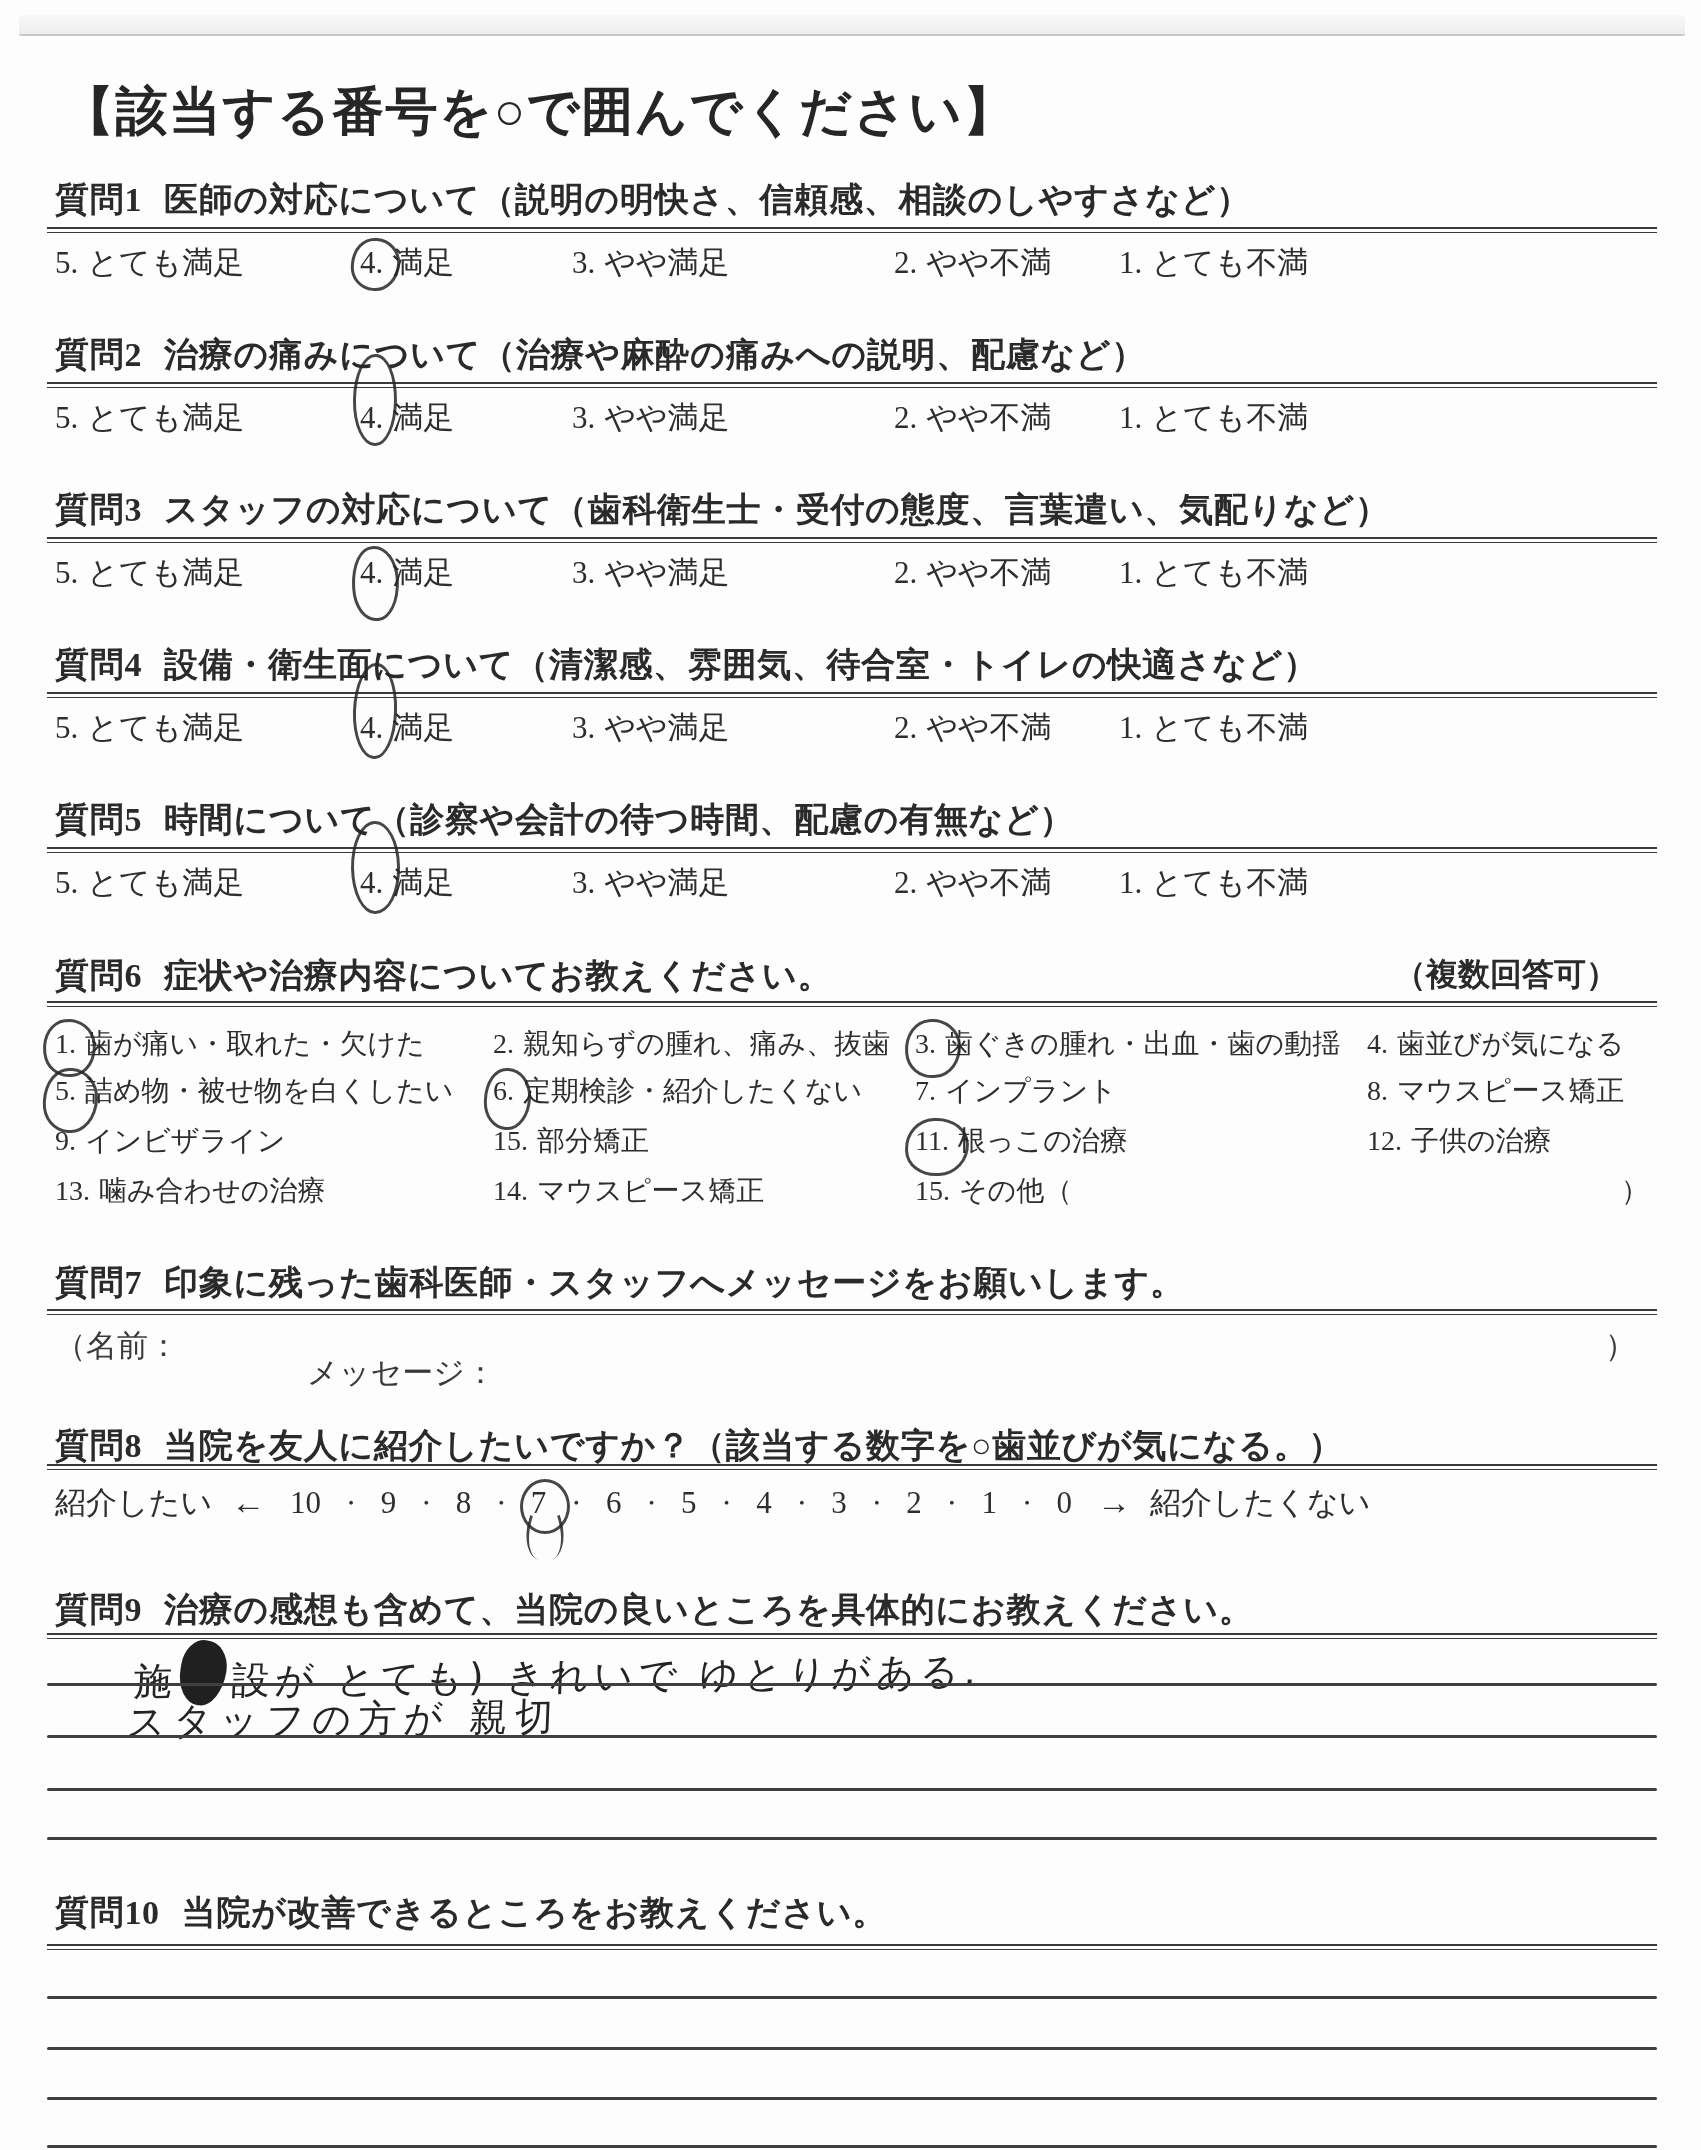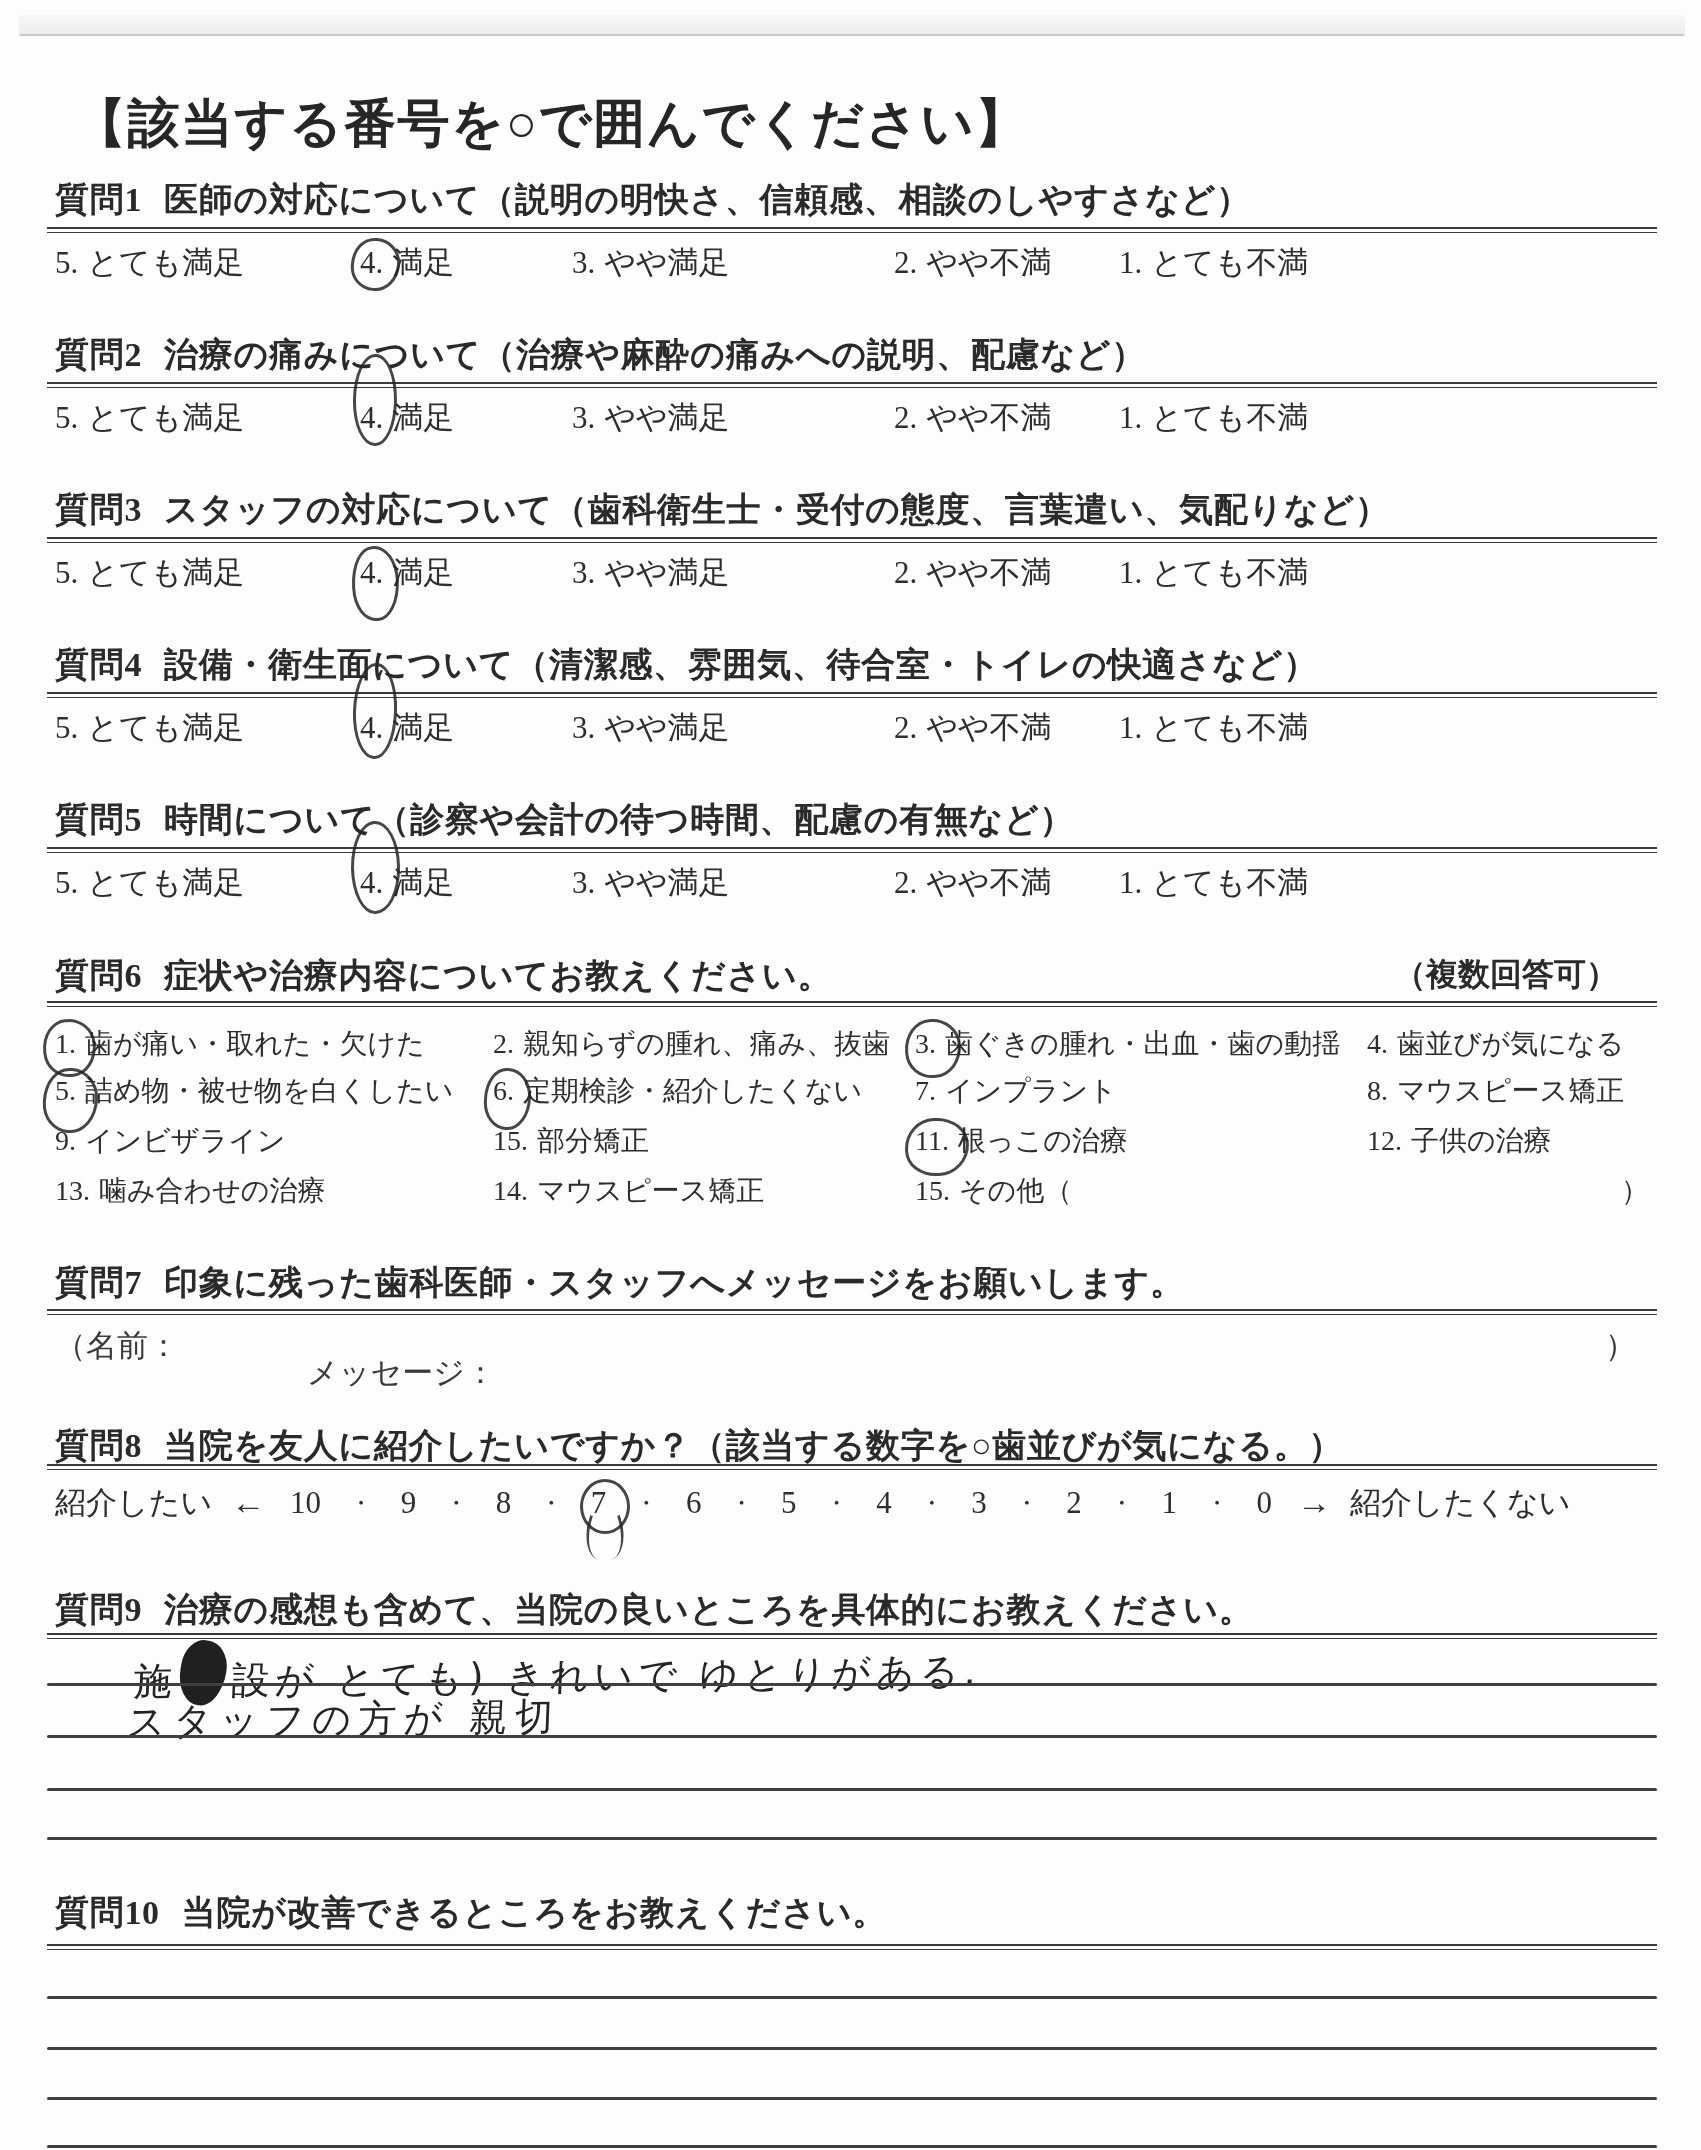--- a/index.html
+++ b/index.html
@@ -5,21 +5,21 @@
   html,body{margin:0;padding:0;background:#e8e8e8;}
   .page{
     position:relative;width:1701px;height:2151px;margin:0 auto;
     background:#fdfdfd;overflow:hidden;
     font-family:"Liberation Serif","DejaVu Serif",serif;
     color:#2e2e2e;
   }
   
   .scan-edge{position:absolute;top:14.8px;left:19px;right:16px;height:19px;
     background:linear-gradient(#f7f7f8,#ededee);border-bottom:2.2px solid #c9c9cb;border-radius:2.2px;}
-  .title{position:absolute;left:62px;top:77px;margin:12px;font-size:52px;font-weight:600;
+  .title{position:absolute;left:62px;top:77px;margin:0;font-size:52px;font-weight:600;
     letter-spacing:1.5px;white-space:nowrap;color:#262626;}
   section.q{position:absolute;left:0;width:100%;}
   .q-head{position:absolute;left:55px;top:0;margin:0;font-size:34px;font-weight:600;
     letter-spacing:0.7px;white-space:nowrap;color:#2a2a2a;}
   .q-no{margin-right:22px;}
   .note{position:absolute;right:83px;top:0;font-size:32px;font-weight:600;color:#2a2a2a;}
   .rule{position:absolute;left:47px;right:44px;height:3px;
     border-top:2.2px solid #3a3a3a;border-bottom:1.5px solid #3a3a3a;}
   .ansline{position:absolute;left:47px;right:44px;height:3px;background:#3f3f3f;border-radius:1.5px;}
   
@@ -53,21 +53,21 @@
   .r-q8::after{content:"";position:absolute;right:1.5px;top:35px;width:17.7px;height:41px;
     border-right:3px solid rgba(38,38,38,.85);border-bottom-right-radius:100% 90%;transform:rotate(-16deg);}
   
   .nmrow{position:absolute;left:55px;right:65px;font-size:31px;color:#3a3a3a;}
   .nm-msg{position:absolute;left:252px;margin-top:27px;}
   .nm-close{position:absolute;right:0;}
   
   .scale-row{position:absolute;left:55px;top:0;display:flex;align-items:center;
     font-size:31px;white-space:nowrap;}
   .s-arrow{margin:0 19px;font-size:34px;}
-  .s-nums{display:flex;align-items:center;gap:28px;margin:0 5.9px;}
+  .s-nums{display:flex;align-items:center;gap:18px;margin:0 5.9px;}
   .s-dot{font-size:23.6px;color:#333;}
   
   .hw{position:absolute;font-family:"DejaVu Sans","Liberation Sans",sans-serif;
     color:#242424;font-size:38px;letter-spacing:5.2px;white-space:nowrap;
     transform:rotate(-0.7deg) skewX(-3deg);}
   .hw1{left:134px;} .hw2{left:127px;letter-spacing:7.4px;}
   .scribble{display:inline-block;vertical-align:-11.8px;width:46px;height:65px;margin:0 5.9px 0 3px;
     background:#202020;border-radius:46% 54% 48% 52% / 42% 46% 58% 54%;transform:rotate(7deg);}
 </style>
 </head>

